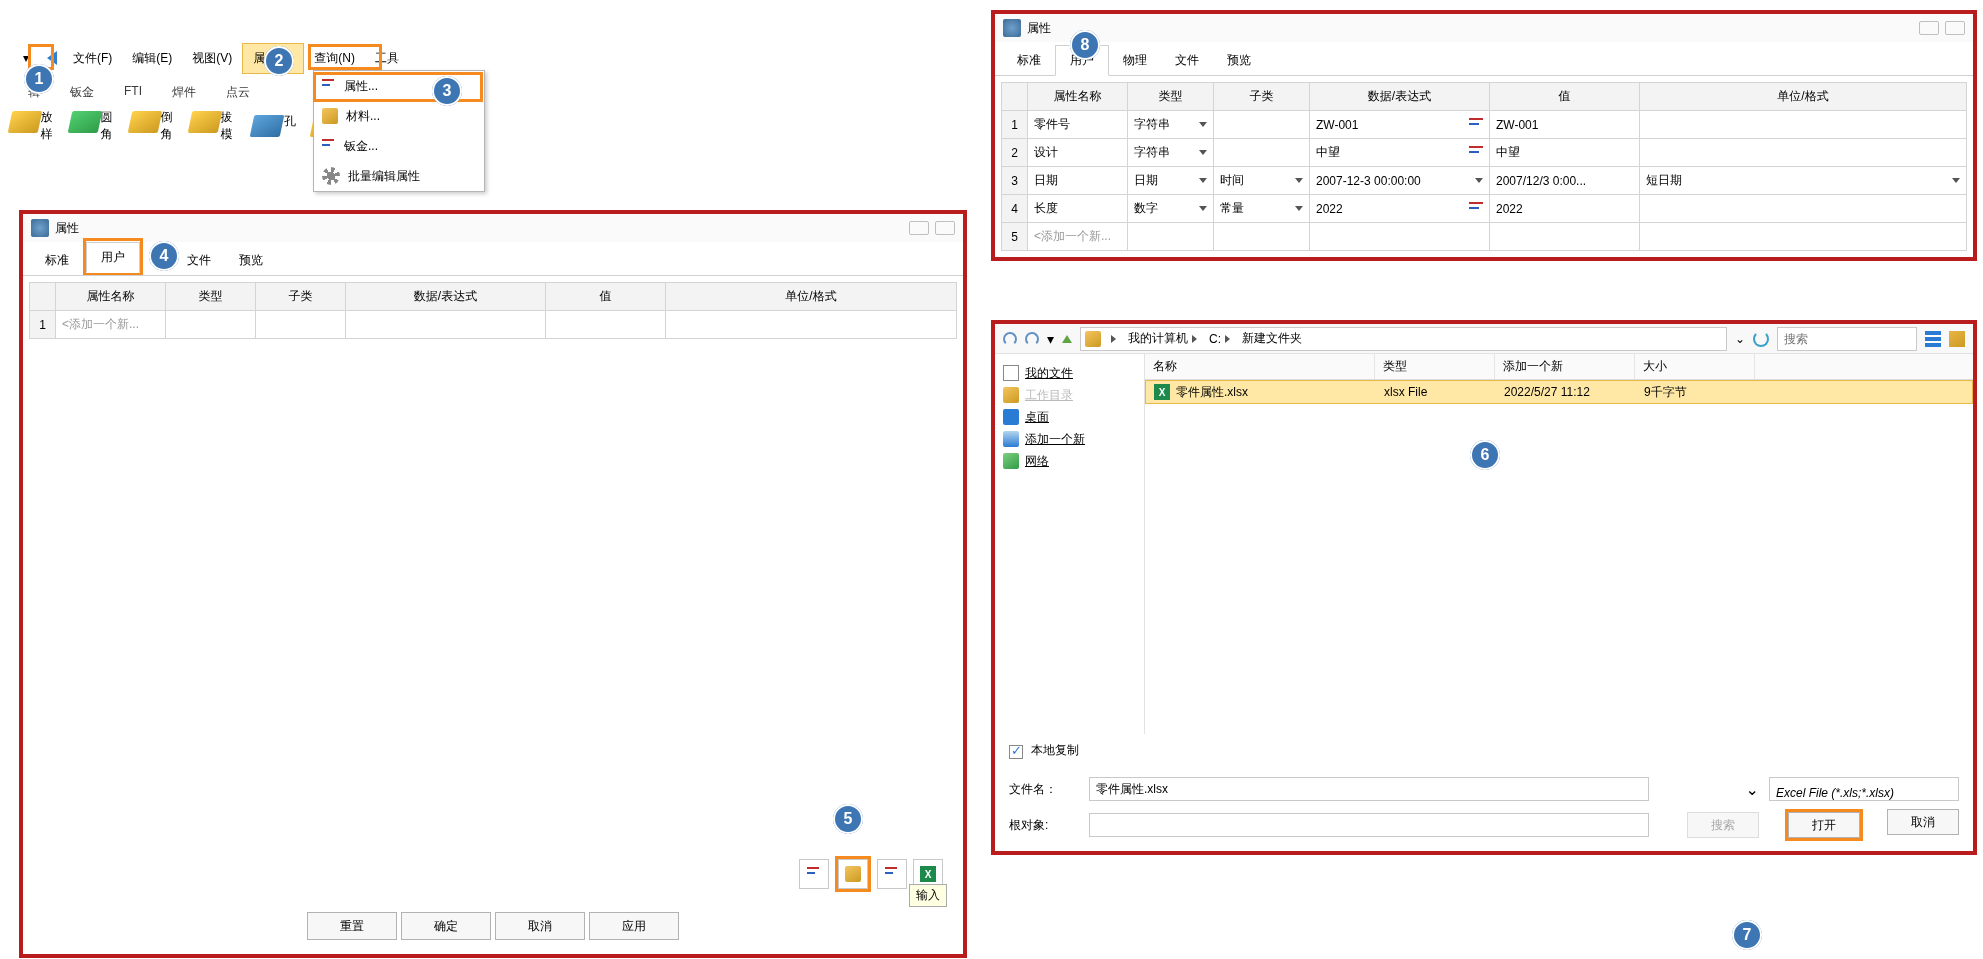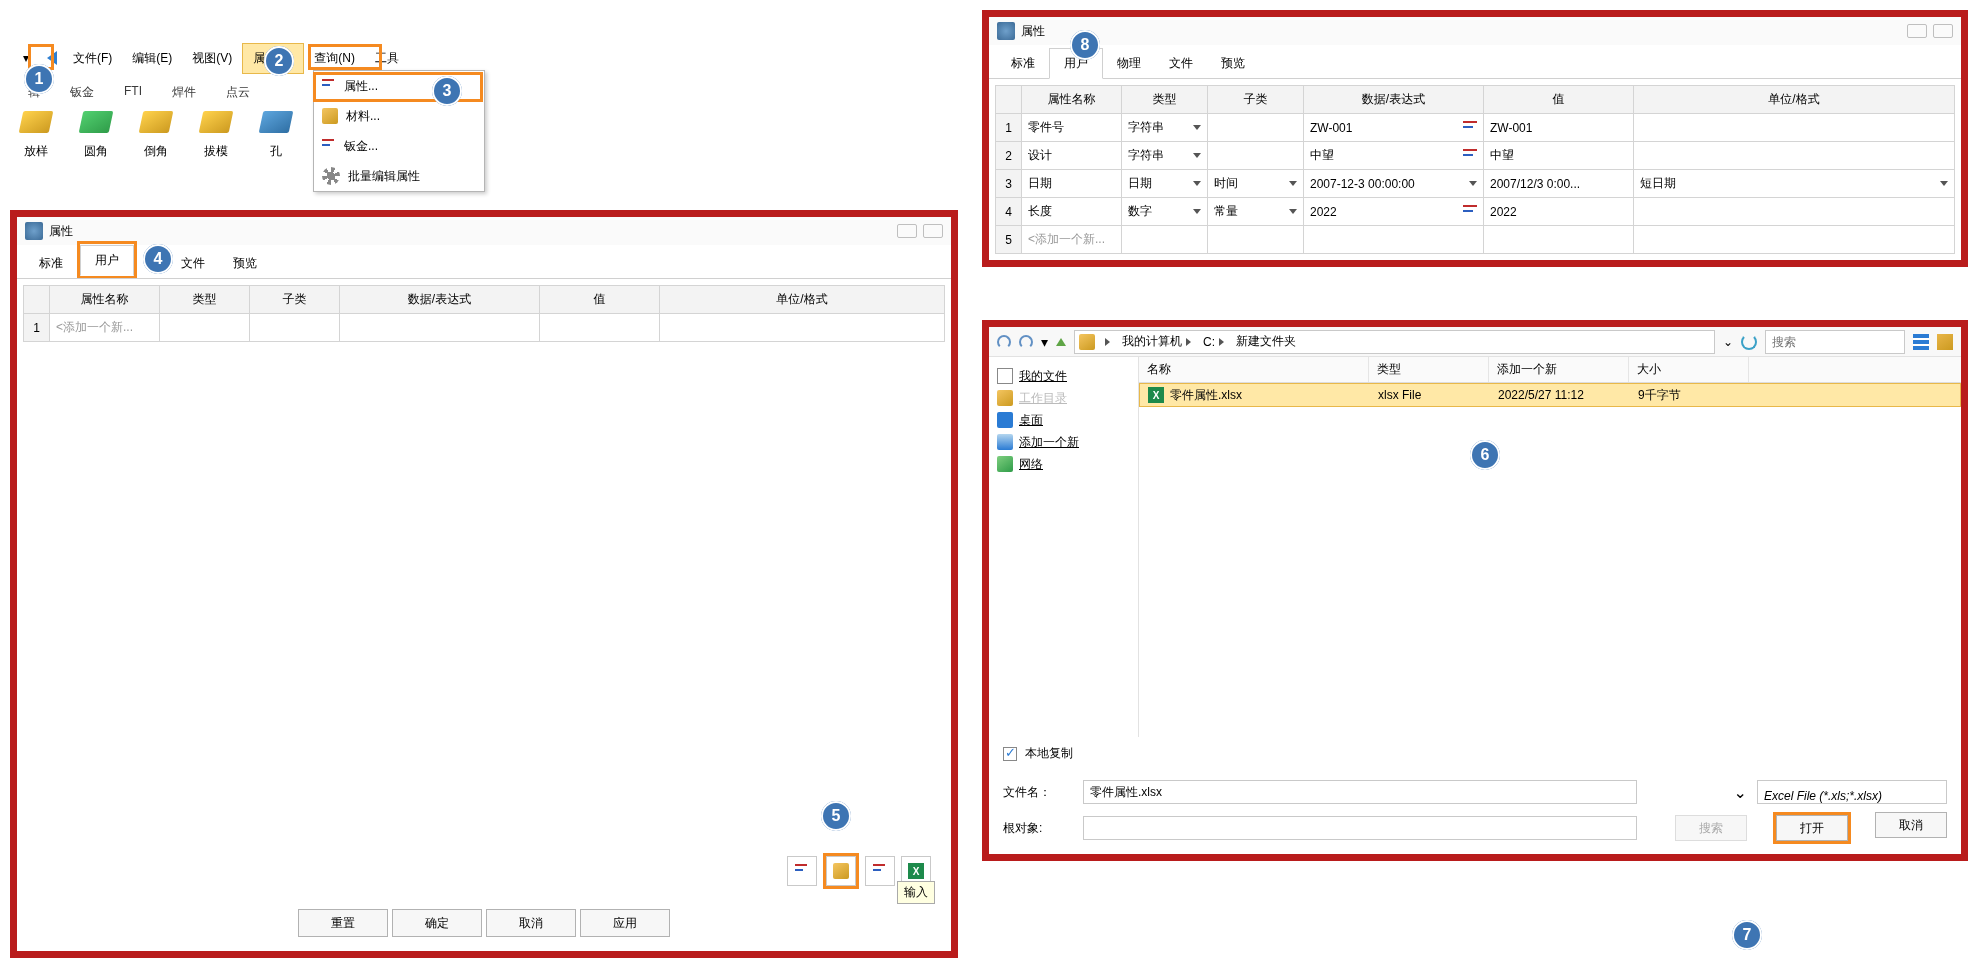--- a/index.html
+++ b/index.html
@@ -1,32 +1,32 @@
 <!DOCTYPE html>
 <html><head>
 <meta charset="utf-8">
 <style>
 * { box-sizing: border-box; margin: 0; padding: 0; font-family: "Microsoft YaHei", sans-serif; font-size: 12px; }
 body { background: #fff; position: relative; width: 1983px; height: 959px; }
 
 
-.panel { position: absolute; background: #fff; border: 7px solid #b91c1c; }
+.panel { position: absolute; background: #fff; border: 4px solid #b91c1c; margin-left: 9px; }
 
 
 .menubar { position: absolute; left: 15px; top: 40px; display: flex; align-items: center; height: 36px; }
 .menubar .mitem { padding: 6px 10px; cursor: default; }
 .menubar .mitem.sel { background: #ffe8a6; border: 1px solid #e8b84a; }
 .menubar .back-icon { width: 22px; height: 22px; display: flex; align-items: center; justify-content: center; }
 .back-tri { width: 0; height: 0; border-right: 10px solid #2f7fd1; border-top: 7px solid transparent; border-bottom: 7px solid transparent; }
 
 .toolbar-tabs { position: absolute; left: 18px; top: 80px; display: flex; gap: 10px; }
 .toolbar-tabs .titem { padding: 4px 10px; color: #3a3a3a; }
 
 .ribbon { position: absolute; left: 10px; top: 105px; display: flex; gap: 8px; align-items: flex-end; }
-.rtool { display: flex; flex-direction: column; align-items: center; width: 52px; }
+.rtool { display: flex; flex-direction: row; align-items: flex-start; width: 52px; }
 .rtool .ricon { width: 34px; height: 34px; border-radius: 3px; display: flex; align-items: center; justify-content: center; }
 .rtool .rlabel { font-size: 12px; margin-top: 4px; }
 .ico-box { width: 30px; height: 22px; transform: skewX(-12deg); border-radius: 2px; }
 .ico-yellow { background: linear-gradient(145deg,#ffd24c,#cc9a20); }
 .ico-green  { background: linear-gradient(145deg,#52d070,#2f9c49); }
 .ico-blue   { background: linear-gradient(145deg,#5ea6de,#2f6fa4); }
 .ico-stripes { background: repeating-linear-gradient(90deg,#4bbac4,#4bbac4 4px,#e38b2e 4px,#e38b2e 8px); }
 
 .submenu { position: absolute; left: 313px; top: 70px; width: 172px; background: #fff; border: 1px solid #b5b5b5; box-shadow: 2px 2px 4px rgba(0,0,0,.2); }
 .submenu .srow { display: flex; align-items: center; height: 30px; padding: 0 8px; gap: 8px; }
@@ -471,21 +471,21 @@
             <span class="i-excel"></span>
             <span>零件属性.xlsx</span>
           </div>
         <div style="flex:0 0 120px">xlsx File</div>
         <div style="flex:0 0 140px">2022/5/27 11:12</div>
         <div style="flex:0 0 120px">9千字节</div>
       </div>
     </div>
   </div>
 
-  <div style="padding:8px 14px; display:flex; align-items:center; gap:8px">
+  <div style="padding:8px 14px; display:flex; align-items:flex-end; gap:8px">
     <span class="chkbox"></span>
     <span>本地复制</span>
   </div>
 
   <div class="footer-form">
     <span>文件名：</span>
     <input type="text" value="零件属性.xlsx" style="">
     <span style="justify-self:end; font-size:16px;">⌄</span>
     <div class="combo">
         <span>Excel File (*.xls;*.xlsx)</span>

